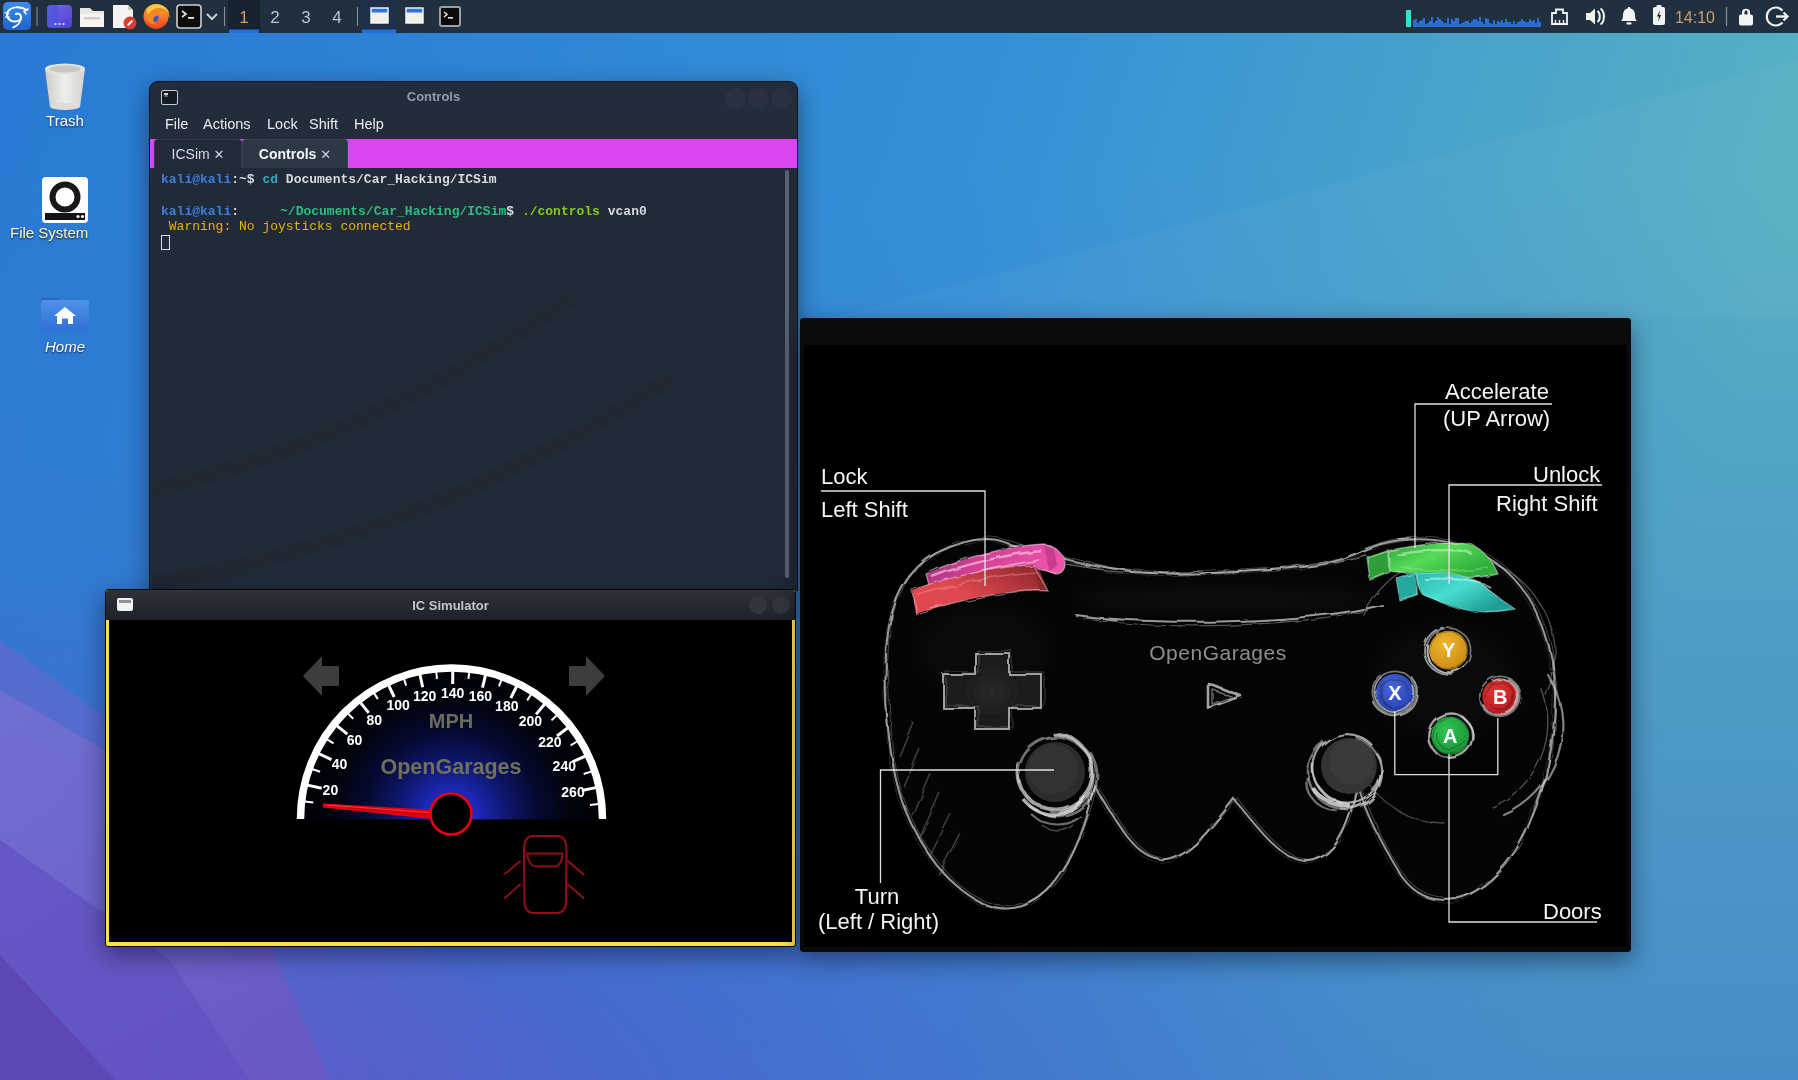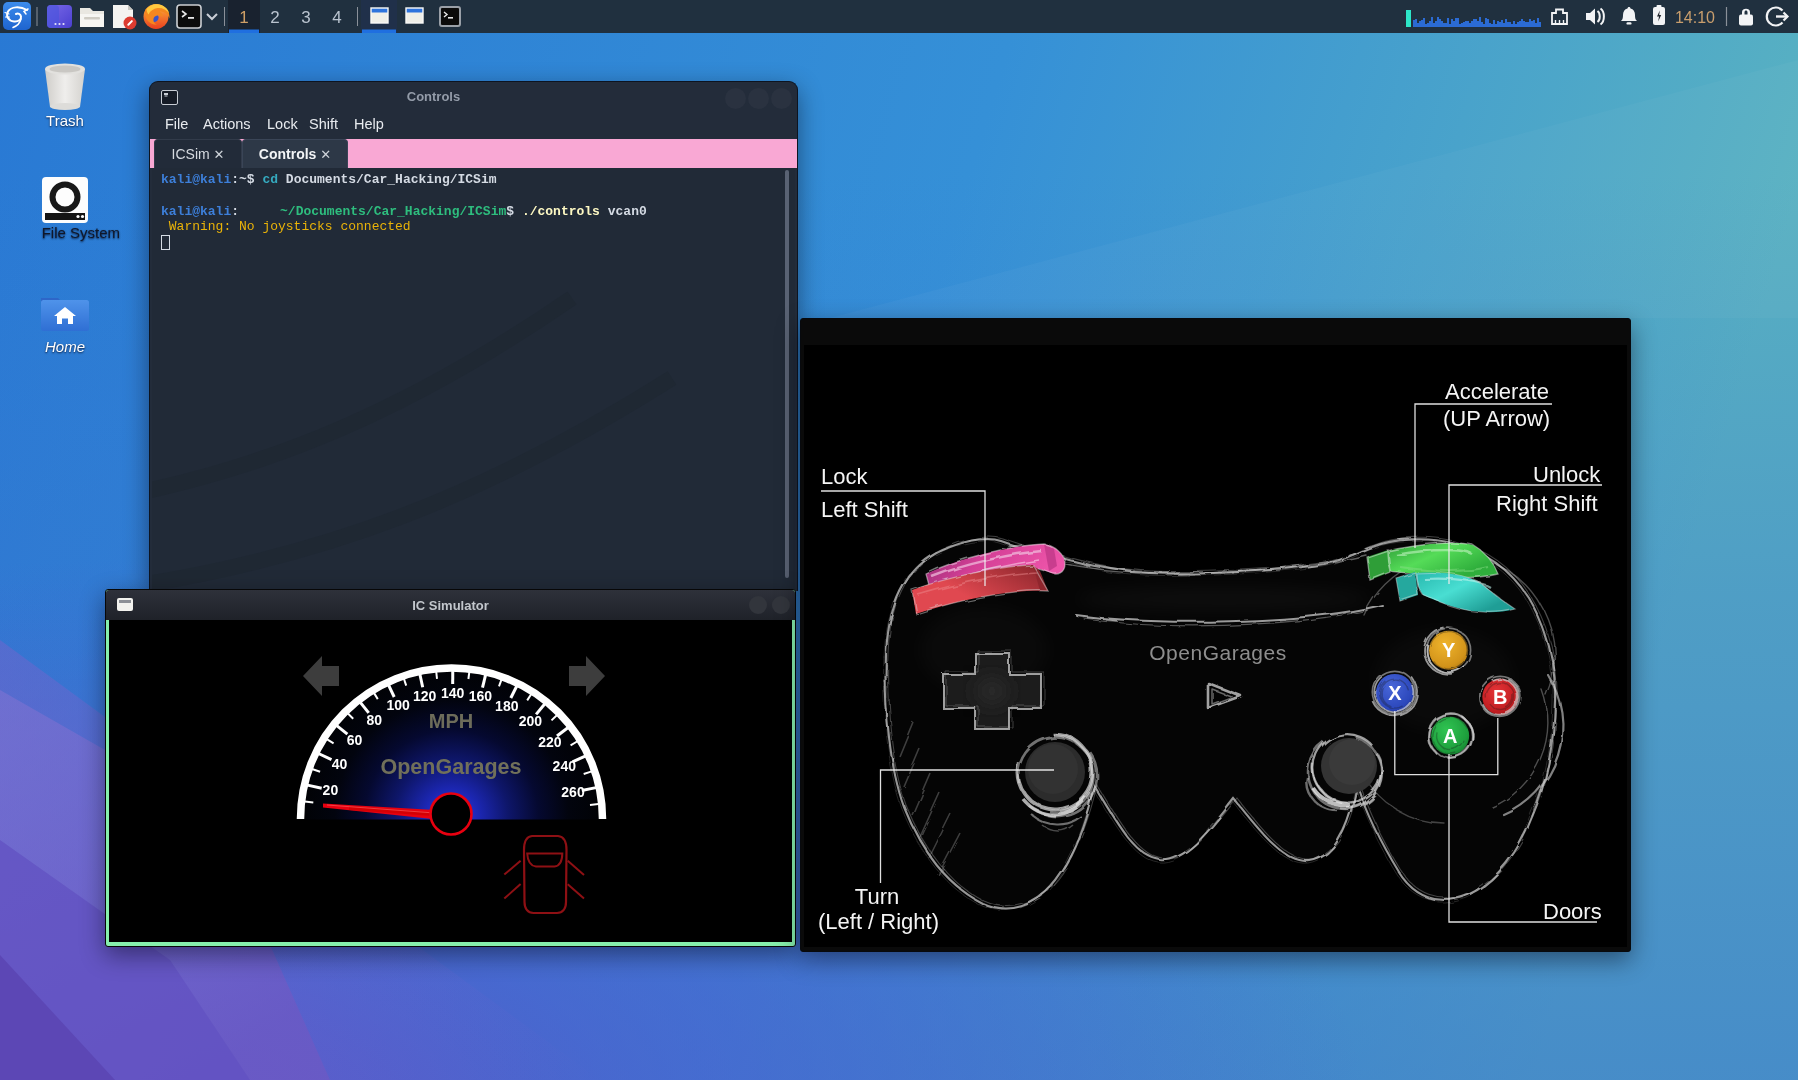--- a/index.html
+++ b/index.html
@@ -13,34 +13,34 @@
 .win{position:absolute;box-shadow:0 8px 24px rgba(0,0,10,.45);}
 
 #term{left:149px;top:81px;width:647px;height:509px;background:#232c3a;border-radius:9px 9px 0 0;border:1px solid #0d1420;border-bottom:none;}
 #term .tbar{position:absolute;left:0;top:0;right:0;height:29px;}
 #term .ticon{position:absolute;left:11px;top:8px;width:15px;height:13px;border:1.5px solid #c7ccd4;border-radius:2px;background:#151b26;}
 #term .ticon:after{content:"";position:absolute;left:2px;top:2px;width:4px;height:1.5px;background:#c7ccd4;box-shadow:0 2px 0 -0.5px #c7ccd4;}
 #term .ttitle{position:absolute;left:0;right:80px;top:0;height:29px;text-align:center;font-size:13px;font-weight:bold;color:#949ca9;line-height:30px;}
 .circbtn{position:absolute;border-radius:50%;background:#2a3240;}
 #term .menu{position:absolute;left:0;top:29px;height:28px;font-size:14.5px;color:#e8ebef;}
 #term .menu span{position:absolute;top:5px;}
-#term .tabs{position:absolute;left:0;top:57px;right:0;height:29px;background:#f9a8d4;}
+#term .tabs{position:absolute;left:0;top:57px;right:0;height:29px;background:#d946ef;}
 #term .tab1{position:absolute;left:4px;top:0;width:86px;height:28px;background:#222b39;border:1px solid #323b4a;border-bottom:none;border-radius:4px 4px 0 0;color:#d6dae0;font-size:14px;line-height:28px;text-align:center;}
 #term .tab2{position:absolute;left:92px;top:0;width:104px;height:29px;background:#2d3847;border:1px solid #3a4557;border-bottom:none;border-radius:4px 4px 0 0;color:#f2f4f6;font-weight:bold;font-size:14px;line-height:28px;text-align:center;}
 #term .tclose{font-weight:normal;color:#cfd4da;font-size:13px;}
 #term .body{position:absolute;left:2px;top:86px;right:2px;bottom:0;background:#212a37;overflow:hidden;}
 #term .scroll{position:absolute;right:6px;top:2px;width:4px;height:408px;background:#596273;border-radius:2px;}
 #term pre{margin:0;position:absolute;left:9px;top:4px;font-family:"Liberation Mono",monospace;font-size:13px;line-height:15.8px;font-weight:bold;color:#d5dbe4;}
 .c-b{color:#3d7fd9;}
 .c-cy{color:#35aabf;}
 .c-g{color:#2ebd7e;margin-left:41px;}
 .c-w{color:#d5dbe4;}
 .c-n{font-weight:normal;color:#eab308;}
 
-#icsim{left:105px;top:589px;width:689px;height:356px;background:#86efac;border:1px solid #070707;border-radius:3px;}
+#icsim{left:105px;top:589px;width:689px;height:356px;background:#fde047;border:1px solid #070707;border-radius:3px;}
 #icsim .tbar{position:absolute;left:0;top:0;right:0;height:30px;background:linear-gradient(#2e313a,#1f2229);border-radius:3px 3px 0 0;}
 #icsim .ttitle{position:absolute;left:0;right:0;top:0;height:30px;text-align:center;font-size:13px;font-weight:bold;color:#c3c7cd;line-height:31px;}
 .wicon{position:absolute;left:11px;top:8px;width:16px;height:13px;background:#f2f2ee;border-radius:2px;}
 .wicon:after{content:"";position:absolute;left:2px;top:2px;right:2px;height:3px;background:#8d9096;}
 #icsim .body{position:absolute;left:3px;top:30px;width:683px;height:322px;background:#000;}
 
 #canbus{left:800px;top:318px;width:829px;height:632px;background:#0a0a0a;border:1px solid #07090d;border-radius:3px;}
 #canbus .tbar{position:absolute;left:0;top:0;right:0;height:26px;background:#20242c;border-radius:3px 3px 0 0;}
 #canbus .ttitle{position:absolute;left:0;right:0;top:0;height:26px;text-align:center;font-size:13.5px;font-weight:bold;color:#f2f3f5;line-height:27px;}
 #canbus .body{position:absolute;left:3px;top:26px;width:823px;height:602px;background:#000;}
@@ -291,21 +291,21 @@
     <circle cx="45" cy="142" r="12.5" fill="none" stroke="#181818" stroke-width="6"></circle>
     <rect x="25" y="158" width="40" height="7" fill="#141414"></rect>
     <circle cx="58" cy="161.5" r="1.6" fill="#fdfdfd"></circle>
         <circle cx="62.5" cy="161.5" r="1.6" fill="#fdfdfd"></circle>
 
     <path d="M21,243 L38,243 L42,247 L21,247 Z" fill="#2e66c8"></path>
     <rect x="21" y="245" width="48" height="31" rx="2.5" fill="url(#hfold)"></rect>
     <path d="M45,252 L56,261 L53,261 L53,269 L48,269 L48,263.5 L42,263.5 L42,269 L37,269 L37,261 L34,261 Z" fill="#fff"></path>
   </svg>
   <div class="abs" style="left:0;top:57px;width:90px;text-align:center;font-size:15px;color:#fff;text-shadow:0 1px 2px rgba(0,0,20,.8);">Trash</div>
-  <div class="abs" style="left:-10px;top:169px;width:110px;text-align:right;font-size:15px;color:#0f172a;text-shadow:0 1px 2px rgba(0,0,20,.8);">File System</div>
+  <div class="abs" style="left:-10px;top:169px;width:110px;text-align:left;font-size:15px;color:#fef9c3;text-shadow:0 1px 2px rgba(0,0,20,.8);">File System</div>
   <div class="abs" style="left:0;top:283px;width:90px;text-align:center;font-size:15px;color:#fff;text-shadow:0 1px 2px rgba(0,0,20,.8);font-style:italic;">Home</div>
 </div>
 
 <div class="win" id="term">
   <div class="tbar">
         <div class="ticon"></div>
         <div class="ttitle">Controls</div>
     <div class="circbtn" style="left:575px;top:6px;width:21px;height:21px;"></div>
     <div class="circbtn" style="left:598px;top:6px;width:21px;height:21px;"></div>
     <div class="circbtn" style="left:621px;top:6px;width:21px;height:21px;"></div>
@@ -324,21 +324,21 @@
   <div class="body">
     <svg style="position:absolute;left:0;top:0;" width="643" height="423" viewBox="0 0 643 423">
  <g fill="none" stroke="#1f2833" stroke-width="16" opacity="0.9">
  <path d="M-40,330 C120,300 260,240 420,130"></path>
  <path d="M-30,420 C170,390 330,330 520,210"></path>
  </g>
         </svg>
         <div class="scroll"></div>
     <pre><span class="c-b">kali@kali</span><span class="c-w">:~$</span> <span class="c-cy">cd</span> <span class="c-w">Documents/Car_Hacking/ICSim</span>
 
-<span class="c-b">kali@kali</span><span class="c-w">:</span><span class="c-g">~/Documents/Car_Hacking/ICSim</span><span class="c-w">$</span> <span style="color:#fef9c3;margin-top:28px;">./controls</span> <span class="c-w">vcan0</span>
+<span class="c-b">kali@kali</span><span class="c-w">:</span><span class="c-g">~/Documents/Car_Hacking/ICSim</span><span class="c-w">$</span> <span style="color:#84cc16;margin-top:28px;">./controls</span> <span class="c-w">vcan0</span>
 <span class="c-n"> Warning: No joysticks connected</span>
 <span style="display:inline-block;width:7px;height:13px;border:1.3px solid #d5dbe4;vertical-align:-2px;"></span></pre>
   </div>
 </div>
 
 <div class="win" id="icsim">
   <div class="tbar">
         <div class="wicon"></div>
         <div class="ttitle">IC Simulator</div>
     <div class="circbtn" style="left:643px;top:6px;width:18px;height:18px;background:#32353c;"></div>

